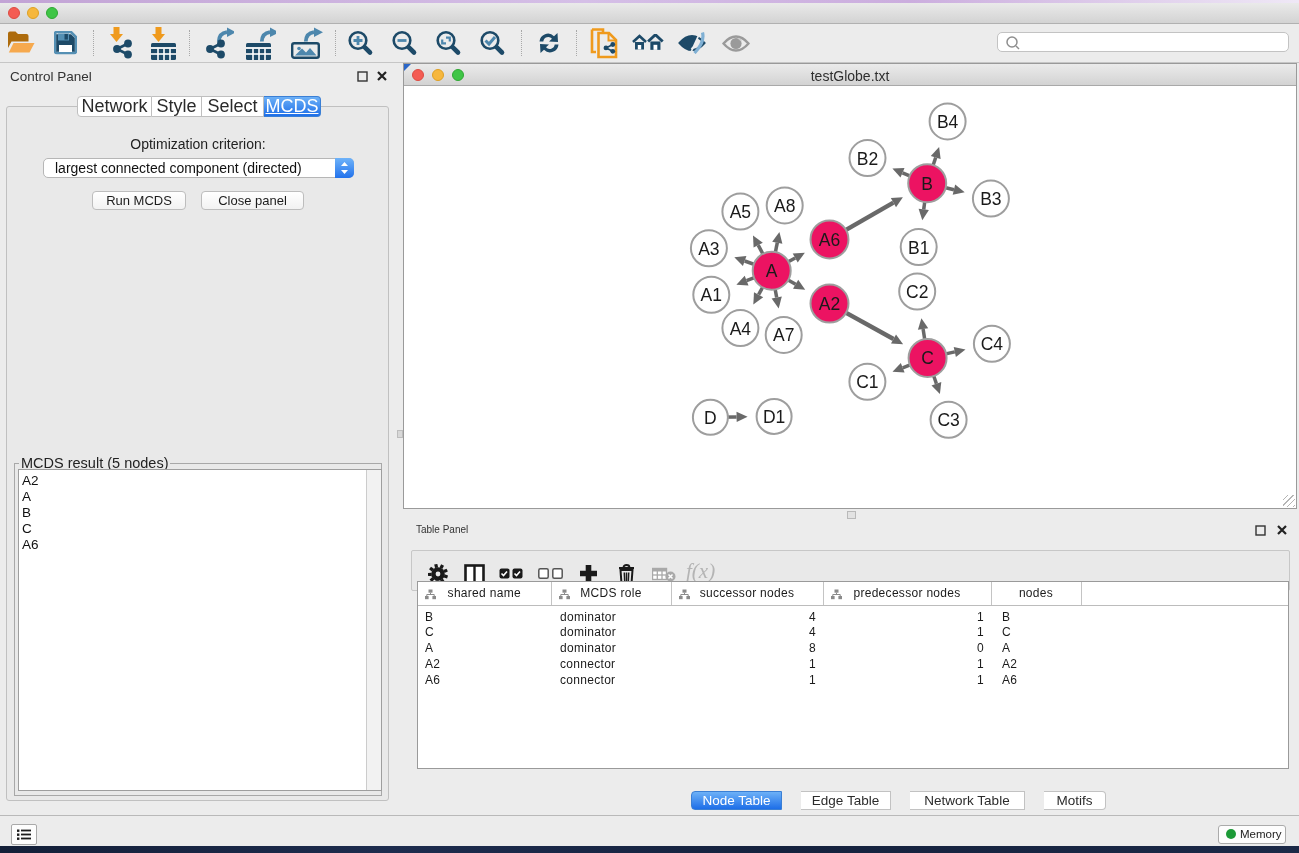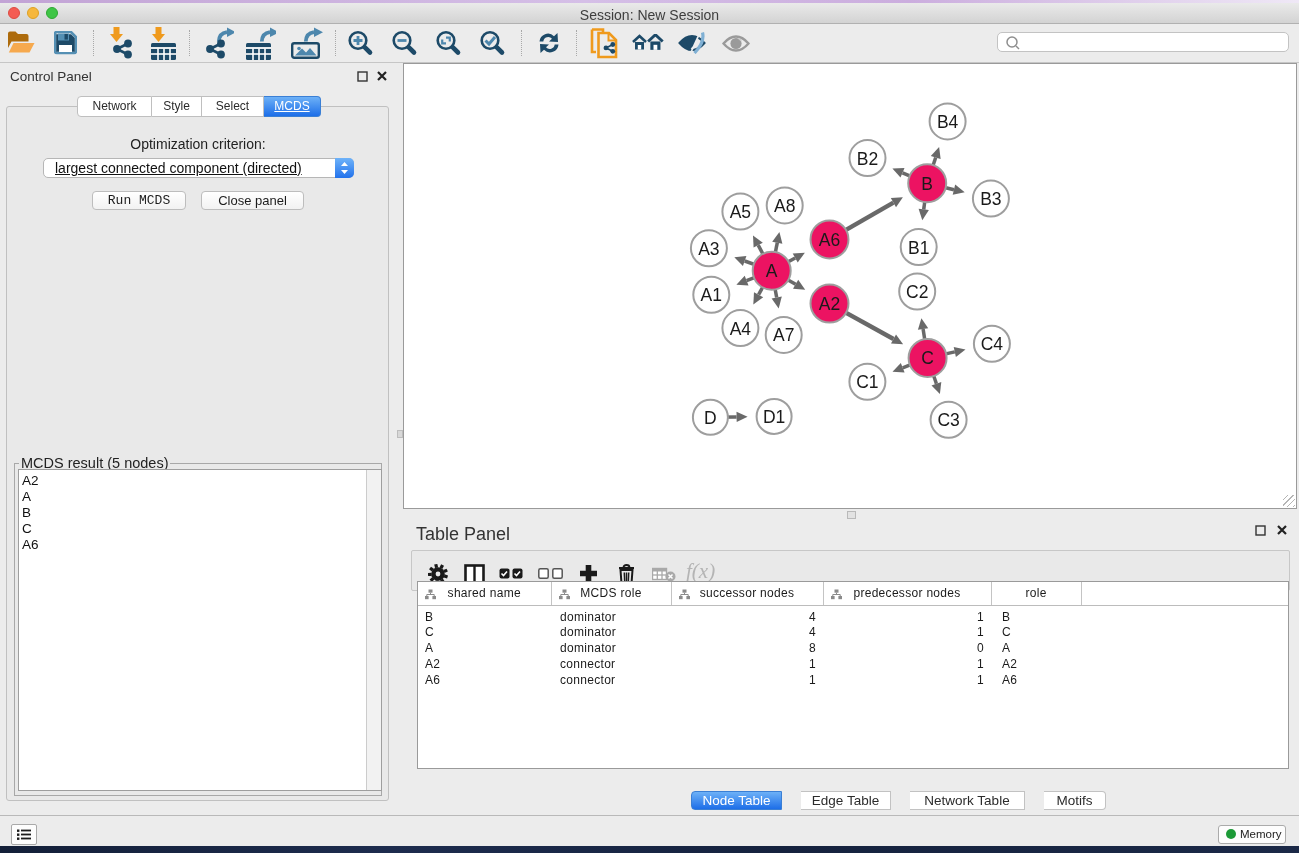--- a/index.html
+++ b/index.html
@@ -20,27 +20,27 @@
 .tl.g { background:#3fc546; border:1px solid #2fa833; }
 
 
 #toolbar { left:0; top:24px; width:1299px; height:39px; background:#ececec; border-bottom:1px solid #c6c6c6; }
 .tsep { position:absolute; top:6px; height:26px; width:0; border-left:1px dotted #a9a9a9; }
 #searchbox { position:absolute; left:997px; top:8px; width:292px; height:20px; background:#fff; border:1px solid #c3c3c3; border-radius:5px; }
 
 
 #cp-title { left:10px; top:69px; font-size:13.5px; color:#333; }
 #cp-box { left:6px; top:106px; width:383px; height:695px; background:#e9e9e9; border:1px solid #c0c0c0; border-radius:3px; }
-#cp-tabs { left:77px; top:96px; height:21px; display:flex; font-size:12px; color:#2b2b2b; }
+#cp-tabs { left:77px; top:96px; height:21px; display:flex; font-size:18px; color:#2b2b2b; }
 #cp-tabs .seg { background:#fff; border:1px solid #bfbfbf; border-left:none; line-height:19px; text-align:center; }
 #cp-tabs .seg:first-child { border-left:1px solid #bfbfbf; border-radius:4px 0 0 4px; }
 #cp-tabs .seg:last-child { border-radius:0 4px 4px 0;text-decoration:underline; }
 #cp-tabs .seg.sel { background:linear-gradient(#6db1f7,#1d6ee8); color:#fff; border-color:#3a7fd5; }
 #opt-label { left:0; top:136px; width:396px; text-align:center; font-size:14px; color:#222; }
-#combo { left:43px; top:158px; width:311px; height:20px; background:#fff; border:1px solid #b6b6b6; border-radius:5px; font-size:14px; color:#111; line-height:18px; padding-left:11px;text-decoration:underline; }
+#combo { left:43px; top:158px; width:311px; height:20px; background:#fff; border:1px solid #b6b6b6; border-radius:5px; font-size:14px; color:#111; line-height:18px; padding-left:11px; }
 #combo .step { position:absolute; right:-1px; top:-1px; width:19px; height:20px; border-radius:0 5px 5px 0; background:linear-gradient(#6fb3f9,#2272ec); }
 .btn { position:absolute; height:19px; background:linear-gradient(#ffffff,#f2f2f2); border:1px solid #bdbdbd; border-radius:4px; font-size:13px; color:#1c1c1c; text-align:center; line-height:17px; }
 #fs { left:14px; top:455px; width:368px; height:341px; border:1px solid #a8a8a8; font-size:14.5px; color:#222; padding:0; }
 #mlist { left:18px; top:469px; width:364px; height:322px; background:#fff; border:1px solid #9e9e9e; font-size:13.5px; color:#111; padding:3px 0 0 3px; line-height:16px; }
 #mlist .sb { position:absolute; right:0; top:0; width:15px; height:320px; background:#f2f2f2; border-left:1px solid #cccccc; }
 #fs legend { margin-left:4px; padding:0 2px; }
 
 
 #vsplit-handle { left:397px; top:430px; width:6px; height:8px; background:#d8d8d8; border:1px solid #bdbdbd; }
 #hsplit-handle { left:847px; top:511px; width:9px; height:8px; background:#e2e2e2; border:1px solid #b9b9b9; }
@@ -48,21 +48,21 @@
 
 #netwin { left:403px; top:63px; width:894px; height:446px; background:#fff; border:1px solid #9a9a9a; }
 #netwin .bar { position:absolute; left:0; top:0; width:100%; height:22px; background:linear-gradient(#ebebeb,#d3d3d3); border-bottom:1px solid #a9a9a9; }
 #netwin .bar .title { position:absolute; left:0; right:0; top:4px; text-align:center; font-size:14px; color:#2f2f2f; }
 #netwin .tl { top:5px; width:12px; height:12px; }
 #graph { position:absolute; left:0px; top:23px; }
 #grip { position:absolute; right:1px; bottom:1px; width:12px; height:12px;
   background:repeating-linear-gradient(135deg, transparent 0 3px, #b5b5b5 3px 4px); }
 
 
-#tp-title { left:416px; top:524px; font-size:18px; color:#333; }
+#tp-title { left:416px; top:524px; font-size:10px; color:#333; }
 #tp-toolbar { left:411px; top:550px; width:879px; height:41px; background:#e9e9e9; border:1px solid #c7c7c7; border-radius:2px; }
 #tp-table { left:417px; top:581px; width:872px; height:188px; background:#fff; border:1px solid #9a9a9a; }
 #tp-tabs { left:672px; top:791px; height:19px; display:flex; font-size:13.5px; color:#2b2b2b; }
 #tp-tabs .seg { background:#fff; border:1px solid #c2c2c2; border-left:none; line-height:17px; text-align:center;margin-left:19px; }
 #tp-tabs .seg:first-child { border-left:1px solid #3a7fd5; border-radius:4px 0 0 4px; }
 #tp-tabs .seg:last-child { border-radius:0 4px 4px 0; }
 #tp-tabs .seg.sel { background:linear-gradient(#6db1f7,#1d6ee8); color:#fff; border-color:#3a7fd5; }
 
 
 #statusbar { left:0; top:815px; width:1299px; height:31px; background:#ececec; border-top:1px solid #b9b9b9; }
@@ -80,21 +80,20 @@
 td.c5 { padding-left:11px !important; }
 svg.hier { position:absolute; left:7px; top:7px; }
 </style>
 </head>
 <body>
 <div class="abs" id="desktop-top"></div>
 <div class="abs" id="titlebar">
   <div class="tl r" style="left:8px;"></div>
   <div class="tl y" style="left:27px;"></div>
   <div class="tl g" style="left:46px;"></div>
-  <div class="title">Session: New Session</div>
 </div>
 <div class="abs" id="toolbar">
 <svg style="position:absolute;left:8px;top:7px" width="27" height="22" viewBox="0 0 27 22">
       <path d="M0 2.5 Q0 0.5 2 0.5 L7.5 0.5 L10 3 L18.5 3 Q20.5 3 20.5 5 L20.5 10.5 L3.5 10.5 L0 17 Z" fill="#ad6b0c"></path>
 <path d="M5.5 12 L26.5 12 L21.5 21.5 L0.8 21.5 Z" fill="#f6a94e"></path>
     </svg>
 <svg style="position:absolute;left:54px;top:7px" width="23" height="24" viewBox="0 0 23 24">
       <path d="M1 3 Q1 1 3 1 L17 1 L22 6 L22 20 Q22 22 20 22 L3 22 Q1 22 1 20 Z" fill="none" stroke="#5590b4" stroke-width="2.6"></path>
 <path d="M2.2 3.2 L17 3.2 L20.8 7 L20.8 20.8 L2.2 20.8 Z" fill="#1d4a68"></path>
 <rect x="4" y="2.5" width="11" height="7" fill="#5590b4"></rect>
@@ -253,31 +252,40 @@
   <div class="seg" style="width:62px">Select</div>
   <div class="seg sel" style="width:57px">MCDS</div>
 </div>
 <div class="abs" id="opt-label">Optimization criterion:</div>
 <div class="abs" id="combo">largest connected component (directed)
   <div class="step"><svg width="19" height="20">
         <path d="M9.5 4 L13 8 L6 8 Z" fill="#fff"></path>
         <path d="M9.5 16 L13 12 L6 12 Z" fill="#fff"></path>
       </svg></div>
 </div>
-<div class="btn" style="left:92px;top:191px;width:94px;font-family:Liberation Mono, monospace;">Run MCDS</div>
+<div class="btn" style="left:92px;top:191px;width:94px;">Run MCDS</div>
 <div class="btn" style="left:201px;top:191px;width:103px;">Close panel</div>
 <fieldset class="abs" id="fs">
     <legend>MCDS result (5 nodes)</legend>
   </fieldset>
 <div class="abs" id="mlist">A2<br>A<br>B<br>C<br>A6<div class="sb"></div></div>
 
 <div class="abs" id="vsplit-handle"></div>
 <div class="abs" id="hsplit-handle"></div>
 
 <div class="abs" id="netwin">
+  <div class="bar">
+    <svg width="7" height="7" style="position:absolute;left:0;top:0">
+        <path d="M0 0 L7 0 L0 7 Z" fill="#2a66c8"></path>
+      </svg>
+    <div class="tl r" style="left:8px;top:5px"></div>
+    <div class="tl y" style="left:28px;top:5px"></div>
+    <div class="tl g" style="left:48px;top:5px"></div>
+    <div class="title">testGlobe.txt</div>
+  </div>
   <svg id="graph" width="892" height="422">
 <line x1="367.7" y1="183.7" x2="342.6" y2="193.7" stroke="#696969" stroke-width="3.5"></line>
 <polygon points="332.4,197.7 340.7,188.8 344.5,198.5" fill="#696969"></polygon>
 <line x1="367.7" y1="183.7" x2="340.7" y2="174.0" stroke="#696969" stroke-width="3.5"></line>
 <polygon points="330.3,170.3 342.4,169.1 338.9,178.9" fill="#696969"></polygon>
 <line x1="367.7" y1="183.7" x2="354.2" y2="158.1" stroke="#696969" stroke-width="3.5"></line>
 <polygon points="349.0,148.4 358.8,155.7 349.6,160.5" fill="#696969"></polygon>
 <line x1="367.7" y1="183.7" x2="373.3" y2="155.7" stroke="#696969" stroke-width="3.5"></line>
 <polygon points="375.4,144.9 378.4,156.7 368.2,154.7" fill="#696969"></polygon>
 <line x1="367.7" y1="183.7" x2="354.6" y2="207.7" stroke="#696969" stroke-width="3.5"></line>
@@ -464,21 +472,21 @@
       <th><svg class="hier" width="11" height="11" viewBox="0 0 11 11">
               <g fill="#8a8a8a">
                 <rect x="3.5" y="0.5" width="4" height="3.2"></rect>
                 <rect x="0" y="7" width="3.6" height="3.2"></rect>
                 <rect x="7.4" y="7" width="3.6" height="3.2"></rect>
               </g>
               <g stroke="#8a8a8a" stroke-width="1">
                 <path d="M5.5 3.7 V5.5 M1.8 7 V5.5 H9.2 V7" fill="none"></path>
               </g>
             </svg>predecessor nodes</th>
-      <th>role</th>
+      <th>nodes</th>
       <th class="fill"></th>
     </tr>
       </thead>
     <tbody>
       <tr>
           <td class="c1">B</td>
           <td class="c2">dominator</td>
           <td class="cn">4</td>
           <td class="cn">1</td>
           <td class="c5">B</td>

